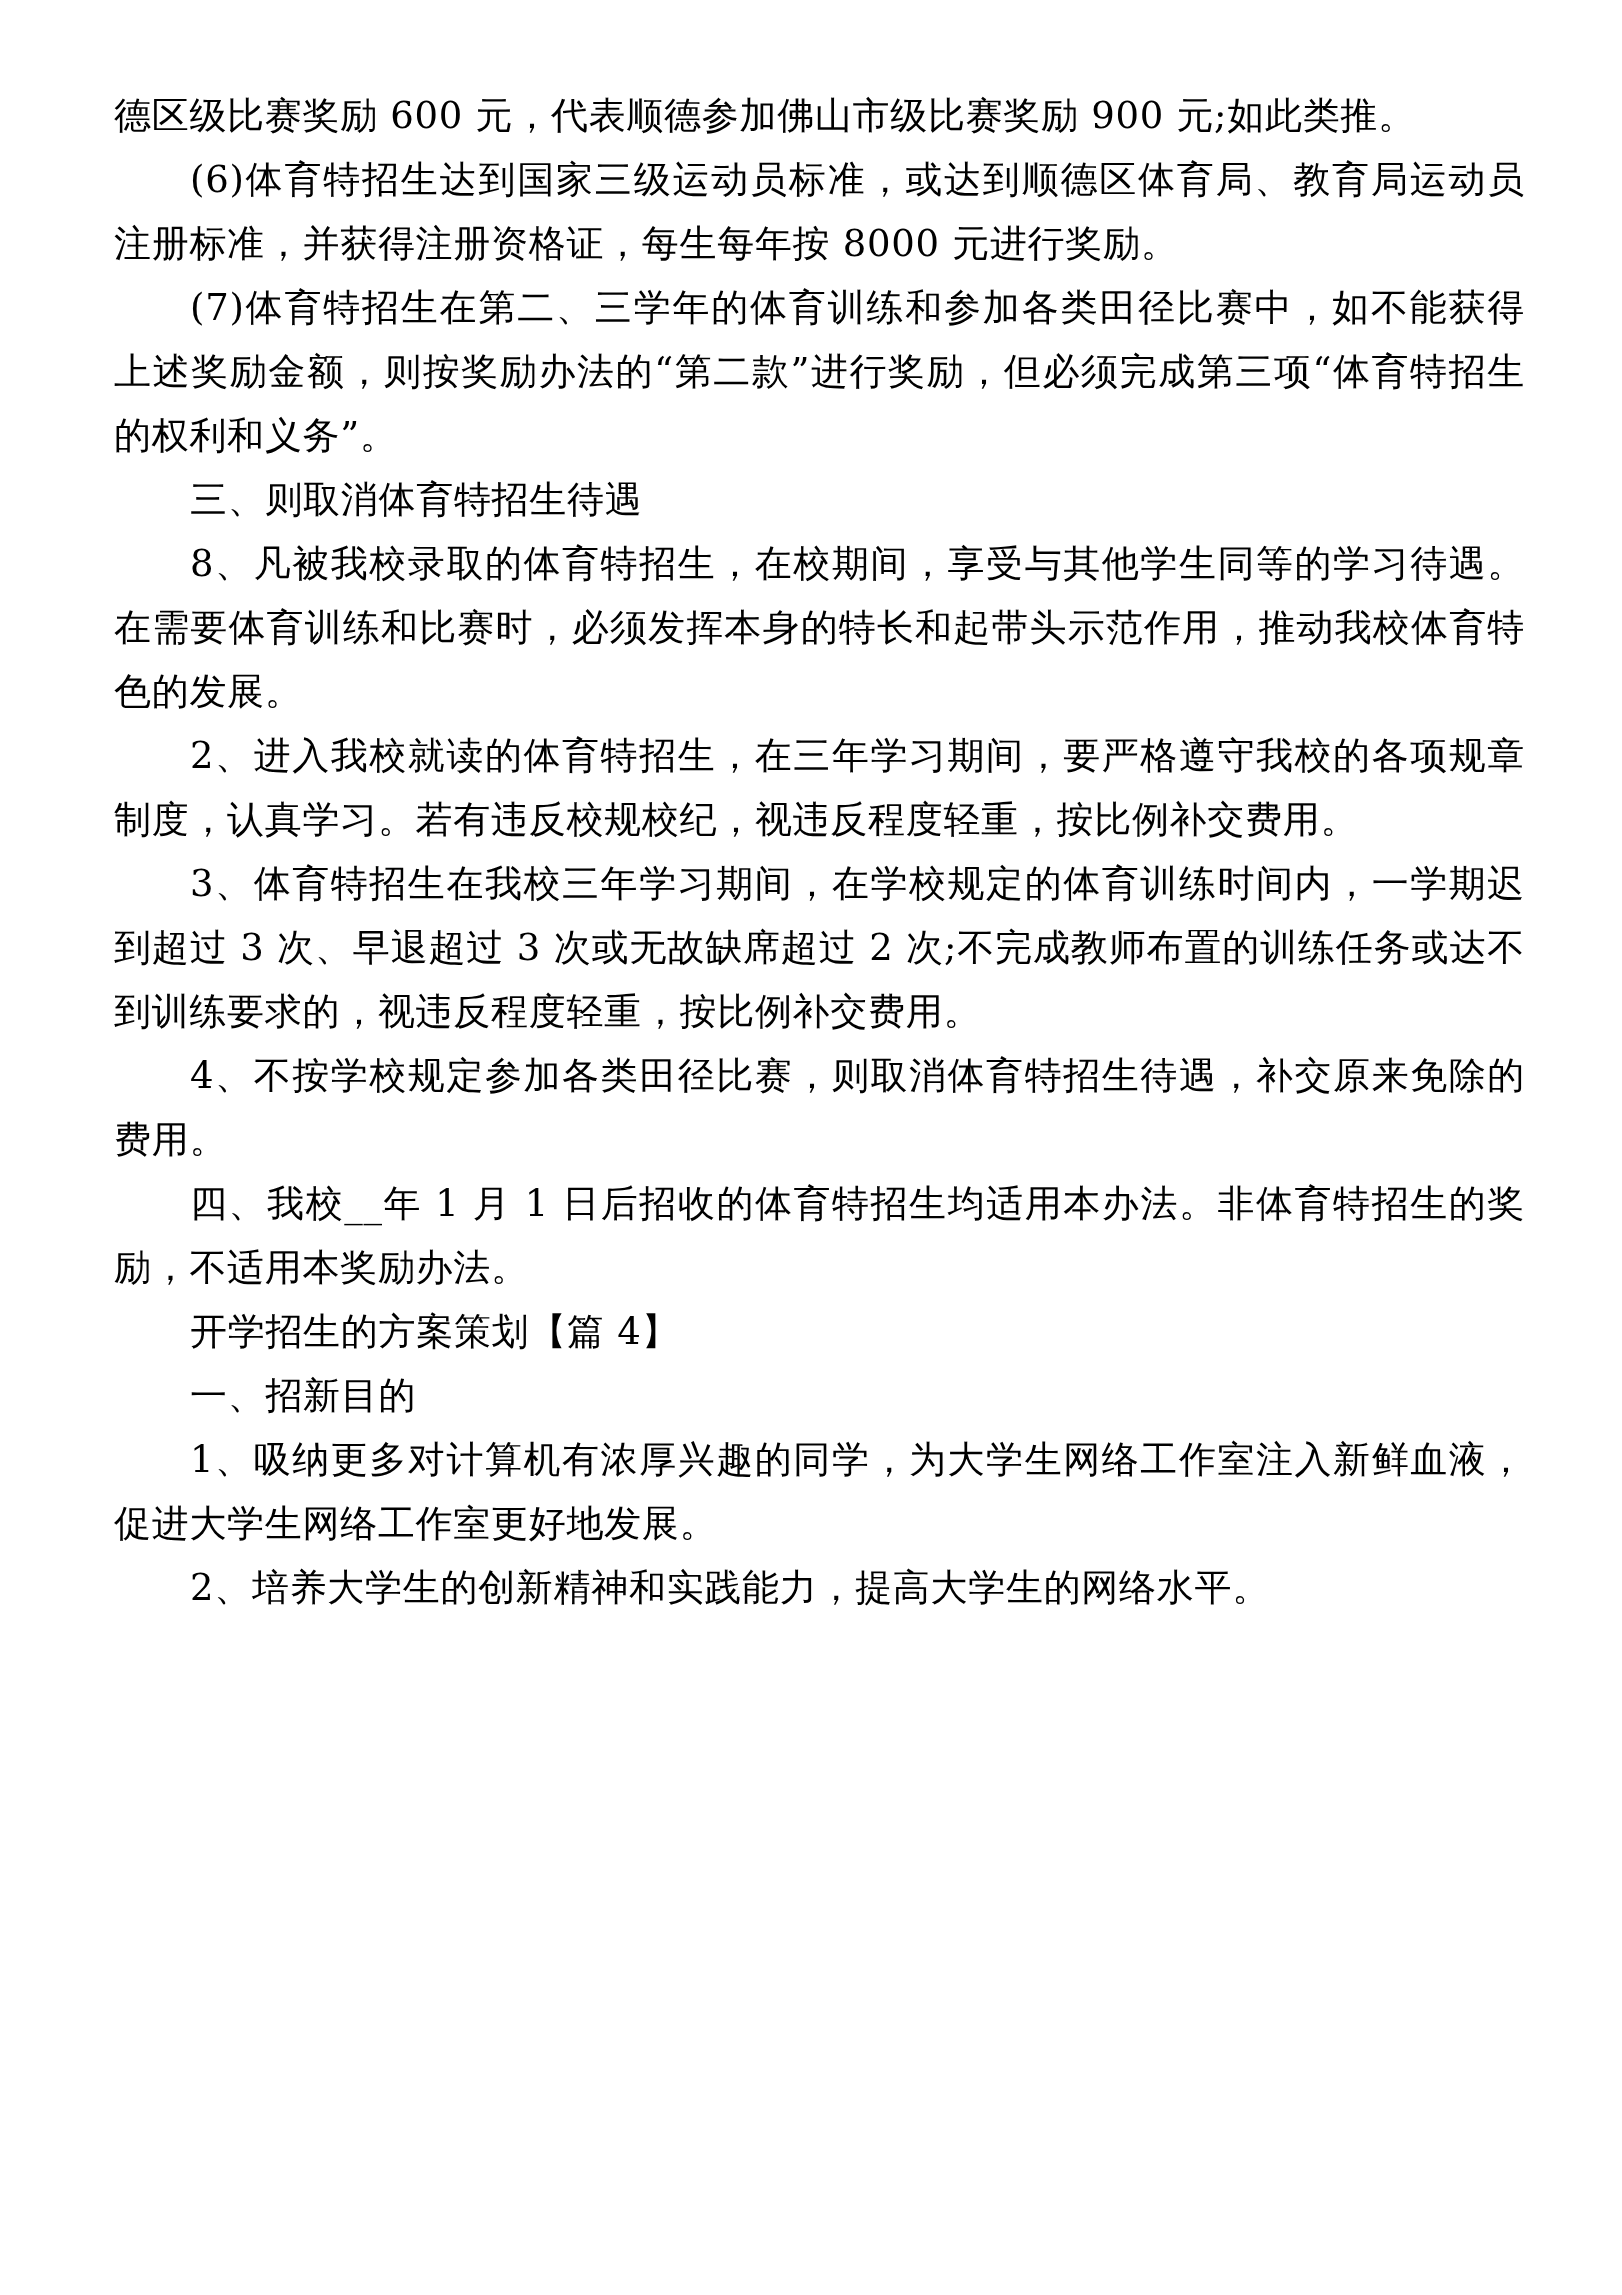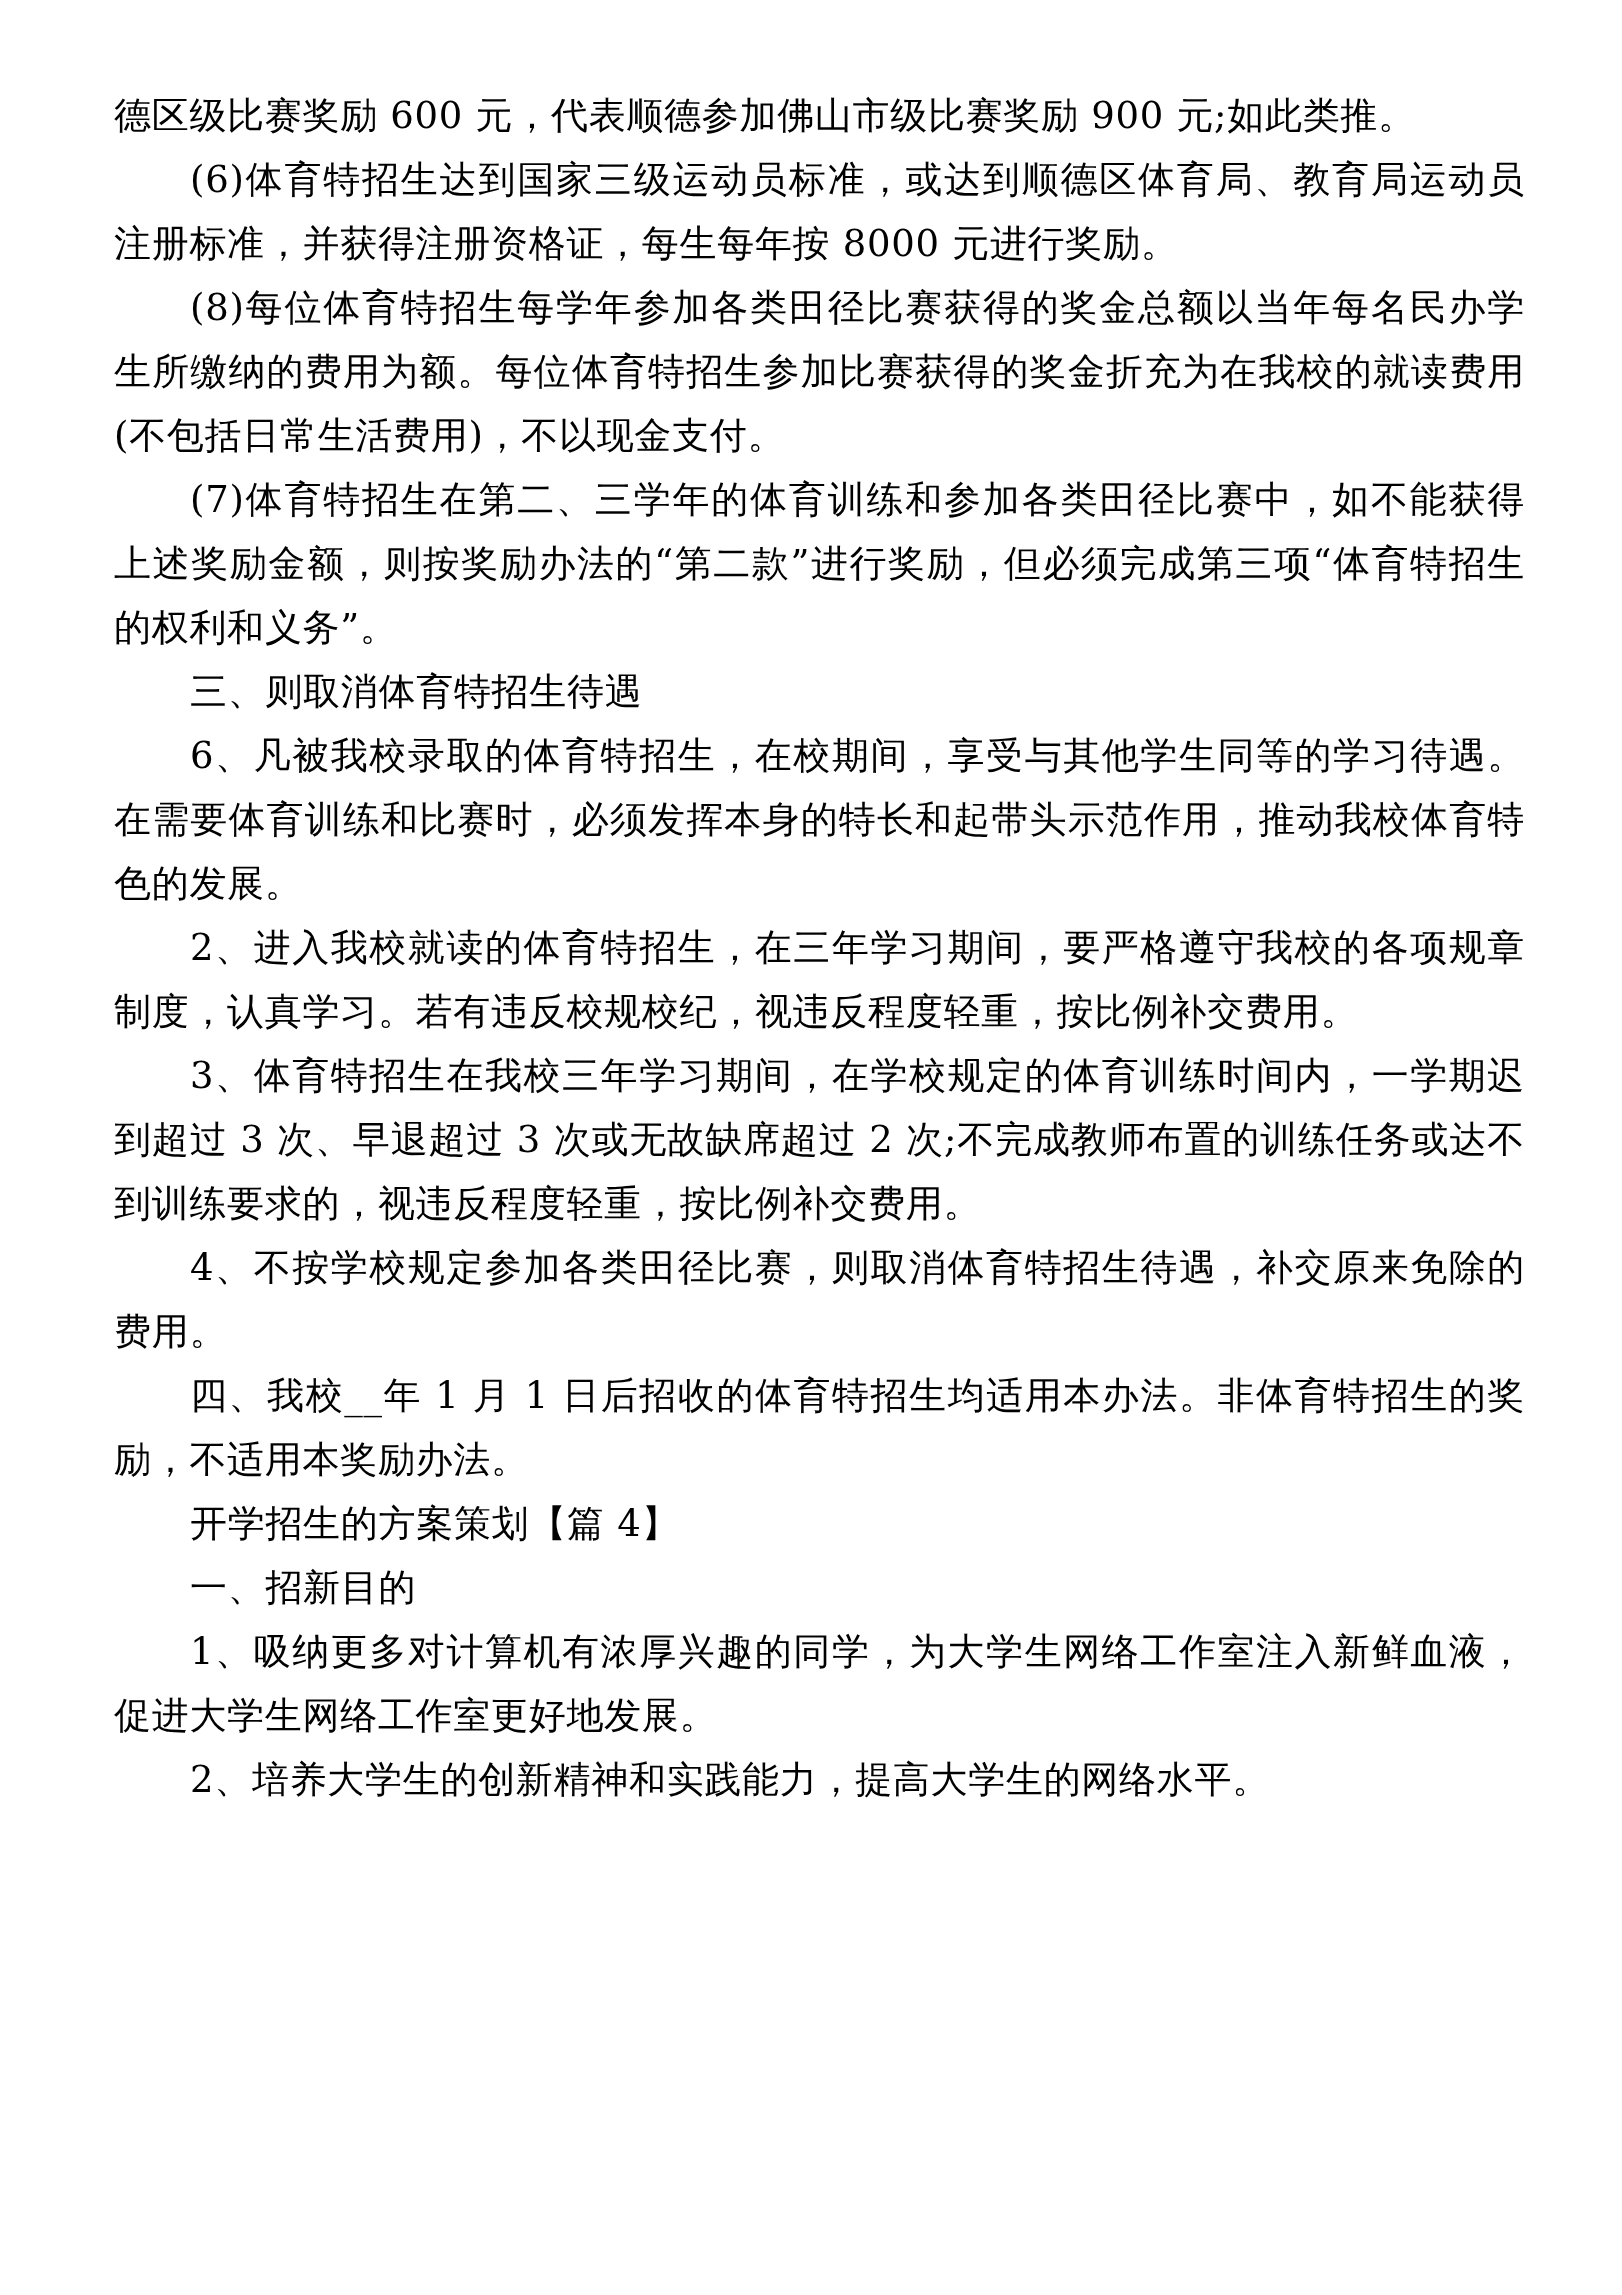--- a/index.html
+++ b/index.html
@@ -39,24 +39,23 @@
     text-indent: 0;
   }
 </style>
 </head>
 <body>
 
 <div class="page">
   <div class="content">
     <p class="para no-indent">德区级比赛奖励 600 元，代表顺德参加佛山市级比赛奖励 900 元;如此类推。</p>
     <p class="para indent">(6)体育特招生达到国家三级运动员标准，或达到顺德区体育局、教育局运动员注册标准，并获得注册资格证，每生每年按 8000 元进行奖励。</p>
-    <p class="para indent">(8)每位体育特招生每学年参加各类田径比赛获得的奖金总额以当年每名民办学生所缴纳的费用为额。每位体育特招生参加比赛获得的奖金折充为在我校的就读费用(不包括日常生活费用)，不以现金支付。</p>
     <p class="para indent">(7)体育特招生在第二、三学年的体育训练和参加各类田径比赛中，如不能获得上述奖励金额，则按奖励办法的“第二款”进行奖励，但必须完成第三项“体育特招生的权利和义务”。</p>
     <p class="para indent">三、则取消体育特招生待遇</p>
-    <p class="para indent">6、凡被我校录取的体育特招生，在校期间，享受与其他学生同等的学习待遇。在需要体育训练和比赛时，必须发挥本身的特长和起带头示范作用，推动我校体育特色的发展。</p>
+    <p class="para indent">8、凡被我校录取的体育特招生，在校期间，享受与其他学生同等的学习待遇。在需要体育训练和比赛时，必须发挥本身的特长和起带头示范作用，推动我校体育特色的发展。</p>
     <p class="para indent">2、进入我校就读的体育特招生，在三年学习期间，要严格遵守我校的各项规章制度，认真学习。若有违反校规校纪，视违反程度轻重，按比例补交费用。</p>
     <p class="para indent">3、体育特招生在我校三年学习期间，在学校规定的体育训练时间内，一学期迟到超过 3 次、早退超过 3 次或无故缺席超过 2 次;不完成教师布置的训练任务或达不到训练要求的，视违反程度轻重，按比例补交费用。</p>
     <p class="para indent">4、不按学校规定参加各类田径比赛，则取消体育特招生待遇，补交原来免除的费用。</p>
     <p class="para indent">四、我校__年 1 月 1 日后招收的体育特招生均适用本办法。非体育特招生的奖励，不适用本奖励办法。</p>
     <p class="para indent">开学招生的方案策划【篇 4】</p>
     <p class="para indent">一、招新目的</p>
     <p class="para indent">1、吸纳更多对计算机有浓厚兴趣的同学，为大学生网络工作室注入新鲜血液，促进大学生网络工作室更好地发展。</p>
     <p class="para indent">2、培养大学生的创新精神和实践能力，提高大学生的网络水平。</p>
   </div>
 </div>

